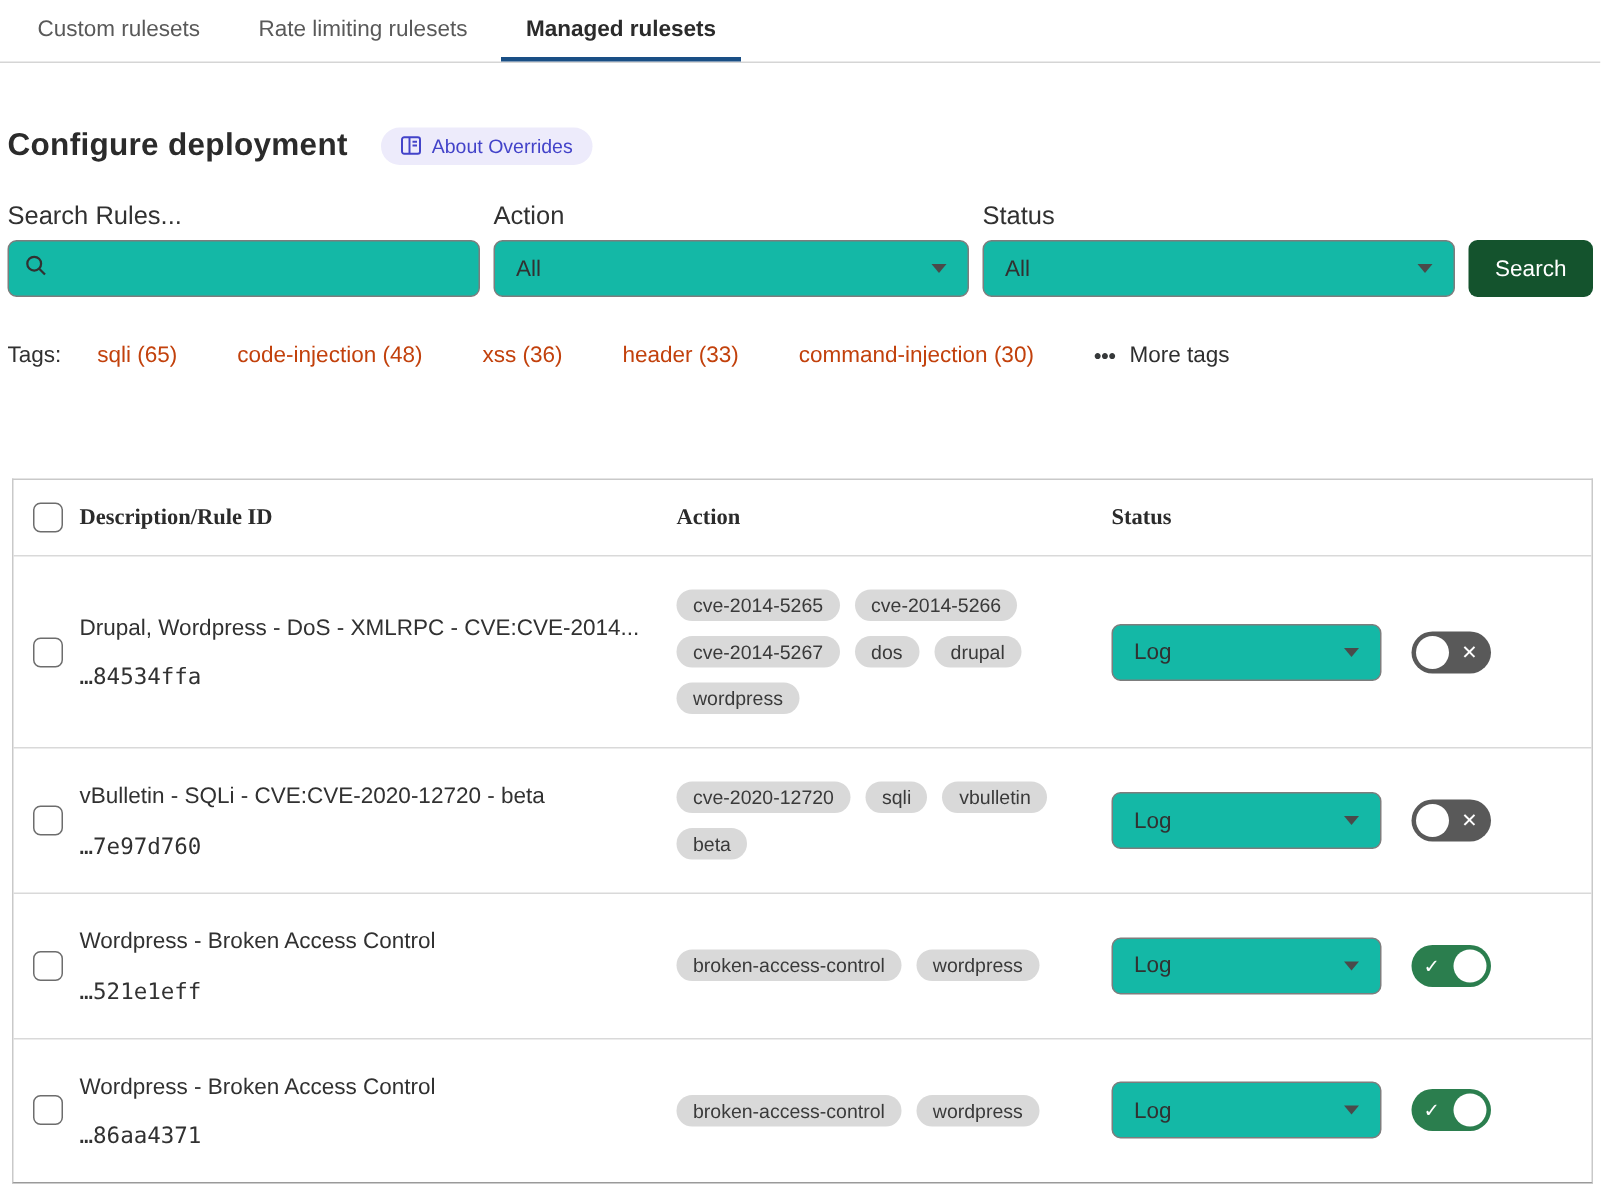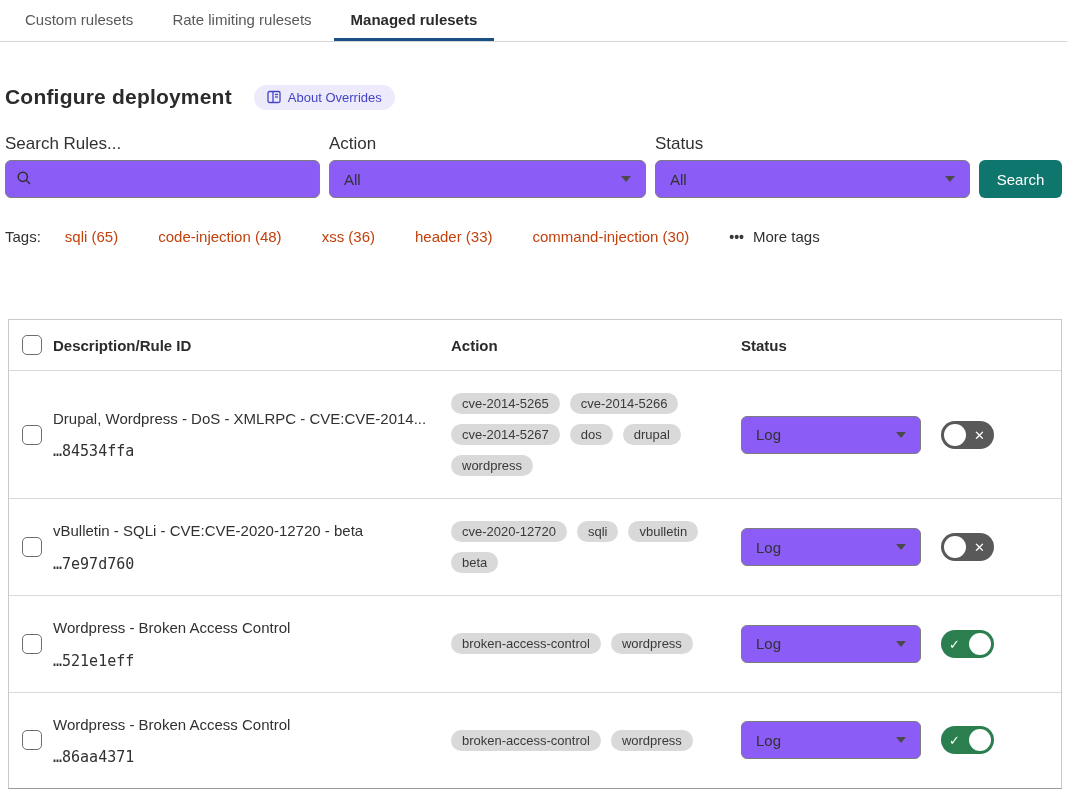--- a/index.html
+++ b/index.html
@@ -16,44 +16,44 @@
   .heading-row { display: flex; align-items: center; margin: 40px 0 0 5px; height: 30px; }
   .page-title { font-size: 21px; font-weight: 700; color: #2b2b2b; letter-spacing: 0.2px; }
   .about-badge { display: inline-flex; align-items: center; gap: 7px; margin-left: 22px;
     background: #edebfb; color: #4343c9; font-size: 13px; padding: 5px 13px; border-radius: 14px; cursor: pointer; }
   .about-badge svg { display: block; }
 
   
   .filters { display: flex; align-items: flex-end; margin: 22px 5px 0 5px; gap: 9px; }
   .field { display: flex; flex-direction: column; }
   .field-label { font-size: 17px; color: #313131; margin-bottom: 6px; }
-  .control { height: 38px; border: 1px solid #7d7d7d; border-radius: 6px; background: #8b5cf6;
+  .control { height: 38px; border: 1px solid #7d7d7d; border-radius: 6px; background: #14b8a6;
     display: flex; align-items: center; font-size: 15px; color: #313131; }
   .search-wrap { width: 315px; padding: 0 10px; gap: 8px; }
   .search-wrap input { border: none; outline: none; flex: 1; font-size: 15px;
     font-family: "Liberation Sans", sans-serif; color: #313131; background: transparent; }
   .select { justify-content: space-between; padding: 0 14px; cursor: pointer; }
   .select-action { width: 317px; }
   .select-status { width: 315px; }
   .caret { width: 0; height: 0; border-left: 5px solid transparent; border-right: 5px solid transparent;
     border-top: 6px solid #4a4a4a; }
-  .btn-search { width: 85px; height: 38px; background: #0f766e; color: #fff; font-size: 15px;
+  .btn-search { width: 85px; height: 38px; background: #14532d; color: #fff; font-size: 15px;
     border: none; border-radius: 6px; cursor: pointer; font-family: "Liberation Sans", sans-serif; }
 
   
   .tags-bar { display: flex; align-items: flex-start; margin: 30px 0 0 5px; font-size: 15px; color: #2f2f2f; }
   .tags-bar-label { margin-right: 24px; color: #313131; }
   .tag-link { margin-right: 40px; cursor: pointer; color: #c2410c; }
   .more-tags { display: inline-flex; align-items: center; gap: 9px; cursor: pointer; color: #2f2f2f; }
   .dots { font-weight: 700; letter-spacing: 0px; font-size: 14px; color: #36393a; line-height: 1; }
 
   
   .rules-table { margin: 74px 5px 0 8px; width: 1054px; border: 1px solid #c9c9c9; border-bottom: 1px solid #9a9a9a; }
   .trow { display: grid; grid-template-columns: 44px 398px 290px 200px 1fr; align-items: center; }
-  .thead { height: 51px; border-bottom: 1px solid #d9d9d9; font-weight: 700; font-size: 15px; color: #2b2b2b; }
+  .thead { height: 51px; border-bottom: 1px solid #d9d9d9; font-weight: 700; font-size: 15px; color: #2b2b2b; font-family: Liberation Serif, serif; }
   .tbody-row { border-bottom: 1px solid #d9d9d9; padding: 22px 0; }
   .tbody-row:last-child { border-bottom: none; }
   .cell-check { display: flex; justify-content: flex-start; padding-left: 13px; }
   .checkbox { width: 20px; height: 20px; border: 1.5px solid #6d6d6d; border-radius: 5px; background: #fff; cursor: pointer; }
   .cell-desc { padding-right: 24px; }
   .rule-title { font-size: 15px; color: #313131; line-height: 1.3; }
   .rule-id { font-family: "DejaVu Sans Mono", "Liberation Mono", monospace; font-size: 15px;
     color: #313131; margin-top: 14px; }
   .cell-tags { display: flex; flex-wrap: wrap; gap: 10px 10px; padding-right: 24px; align-self: center; }
   .tag-pill { background: #d9d9d9; color: #3a3a3a; font-size: 13px; padding: 3px 11px;

